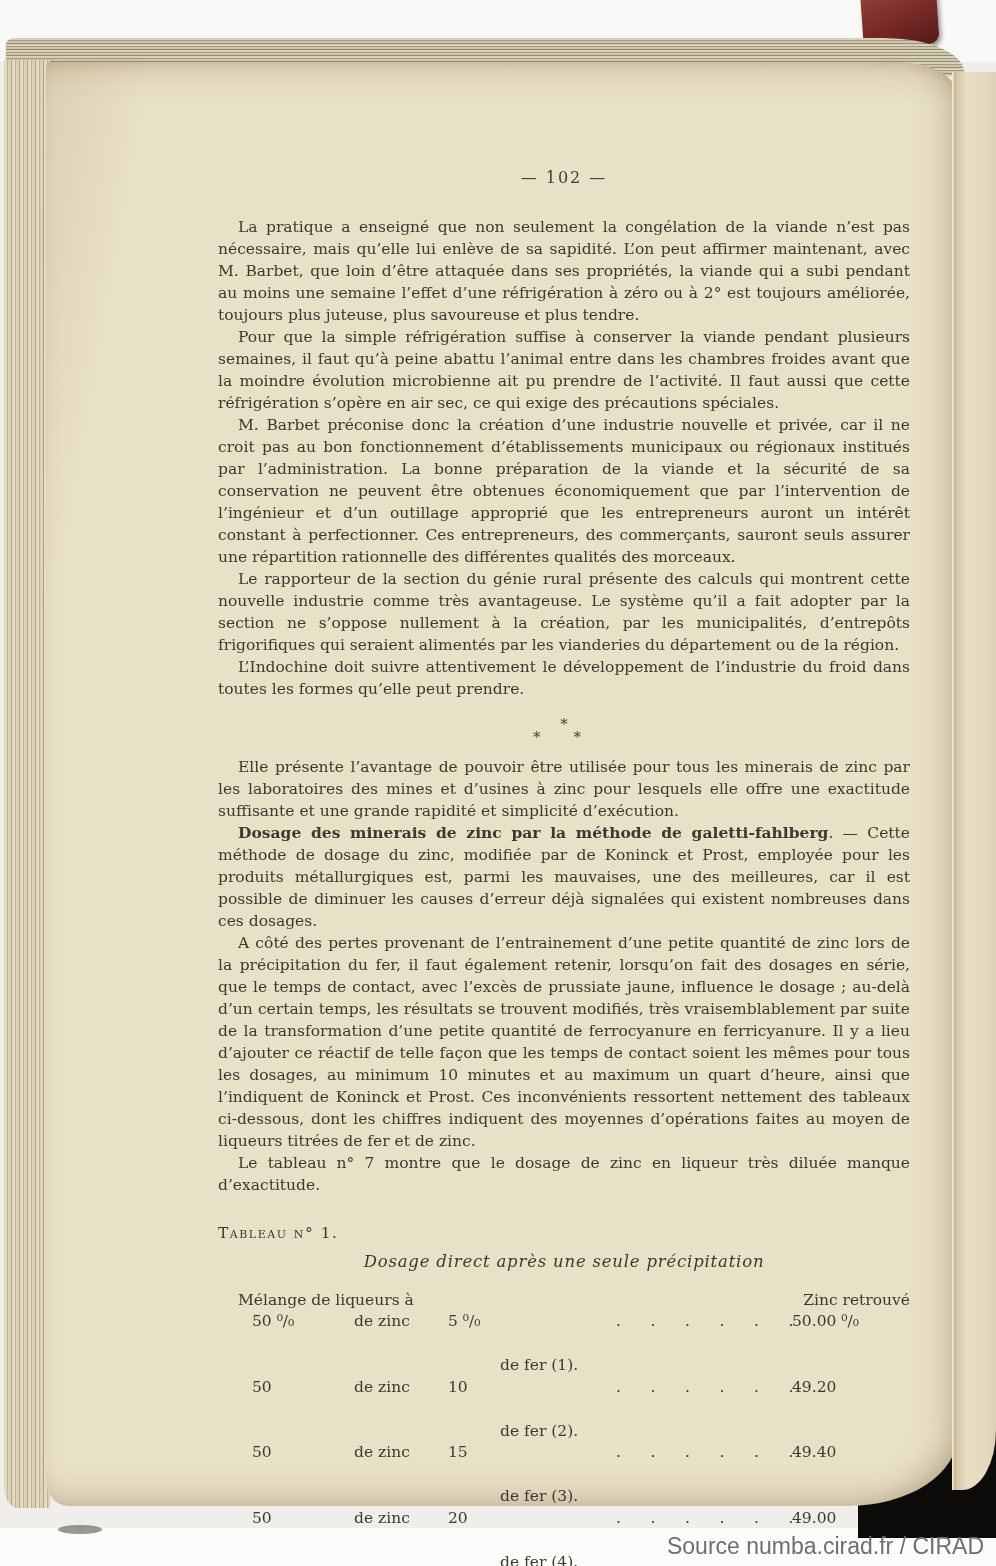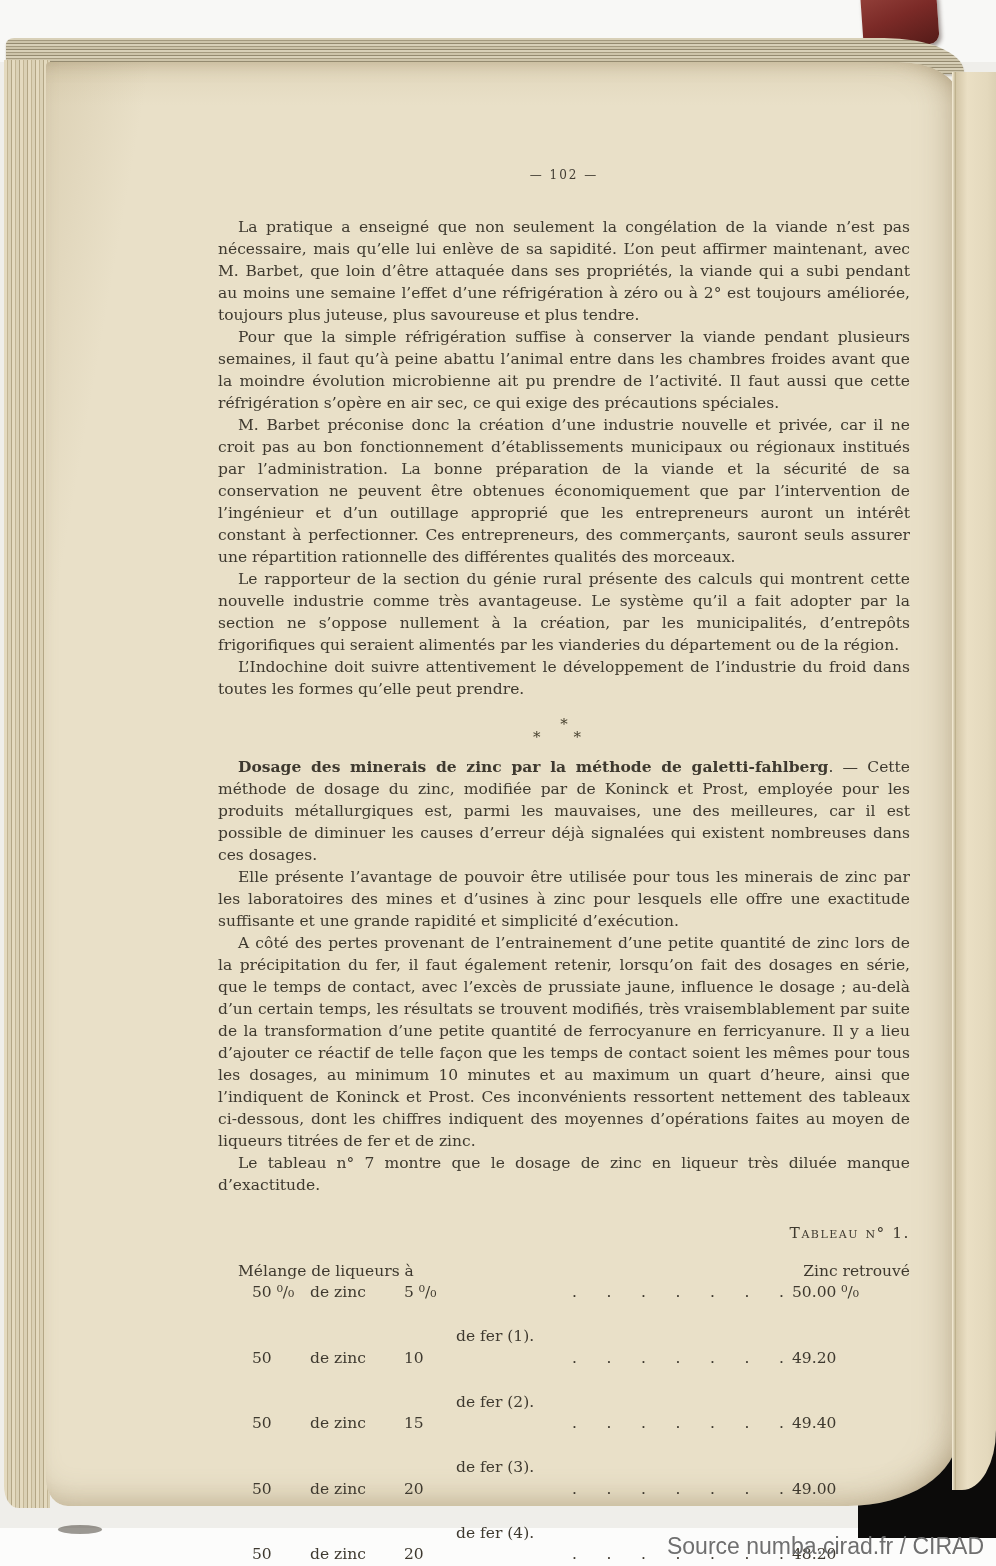--- a/index.html
+++ b/index.html
@@ -60,47 +60,47 @@
     border-bottom-right-radius:34px 60px;
   }
   .page-curl .crease{
     position:absolute;left:0;top:0;width:4px;height:100%;
     background:linear-gradient(to right,#f7efda,#b7a océ);
     background:linear-gradient(to right,#f7efda,#b7a983);
   }
   
   .page-number{
     position:absolute;left:218px;top:168px;width:692px;z-index:5;
-    text-align:center;font-size:12px;letter-spacing:2px;color:#413c33;
+    text-align:center;font-size:16px;letter-spacing:2px;color:#413c33;
   }
   .content{
     position:absolute;left:218px;top:216px;width:692px;z-index:5;
     color:#3e392f;font-size:15.5px;line-height:22px;text-align:justify;
   }
   .content p{margin:0;text-indent:20px;}
   .asterism{
     text-indent:0 !important;text-align:center;margin:18px 0 12px 0 !important;
     line-height:13px;font-size:15px;letter-spacing:0;color:#47412f;
   }
   .asterism .row2{letter-spacing:14px;display:block;}
   .lead-bold{font-weight:bold;}
   
   .tbl{margin-top:26px;}
   .tbl-title{
-    text-align:right;font-variant:small-caps;letter-spacing:1.5px;
+    text-align:left;font-variant:small-caps;letter-spacing:1.5px;
     font-size:15.5px;color:#3e392f;
   }
   .tbl-subtitle{
     text-align:center;font-style:italic;font-size:16.5px;margin-top:7px;
     letter-spacing:.8px;color:#3e392f;
   }
   .tbl-head{display:flex;justify-content:space-between;margin-top:16px;margin-left:20px;}
   .tbl-row{display:flex;padding-left:34px;line-height:21.5px;white-space:nowrap;}
   .c-zincq{width:58px;}
-  .c-zincl{width:94px;}
+  .c-zincl{width:94px;margin-left:44px;}
   .c-ferq{width:52px;}
   .c-ferl{width:110px;margin-top:44px;}
   .c-dots{flex:1;overflow:hidden;white-space:pre;padding:0 6px;}
   .c-val{width:118px;}
   
   .source{
     position:absolute;right:12px;bottom:6px;z-index:6;
     font-family:"Liberation Sans",sans-serif;font-size:23px;color:#6f6f6f;
   }
 </style>
@@ -123,27 +123,28 @@
 
 <div class="content">
   <p>La pratique a enseigné que non seulement la congélation de la viande n’est pas nécessaire, mais qu’elle lui enlève de sa sapidité. L’on peut affirmer maintenant, avec M. Barbet, que loin d’être attaquée dans ses propriétés, la viande qui a subi pendant au moins une semaine l’effet d’une réfrigération à zéro ou à 2° est toujours améliorée, toujours plus juteuse, plus savoureuse et plus tendre.</p>
   <p>Pour que la simple réfrigération suffise à conserver la viande pendant plusieurs semaines, il faut qu’à peine abattu l’animal entre dans les chambres froides avant que la moindre évolution microbienne ait pu prendre de l’activité. Il faut aussi que cette réfrigération s’opère en air sec, ce qui exige des précautions spéciales.</p>
   <p>M. Barbet préconise donc la création d’une industrie nouvelle et privée, car il ne croit pas au bon fonctionnement d’établissements municipaux ou régionaux institués par l’administration. La bonne préparation de la viande et la sécurité de sa conservation ne peuvent être obtenues économiquement que par l’intervention de l’ingénieur et d’un outillage approprié que les entrepreneurs auront un intérêt constant à perfectionner. Ces entrepreneurs, des commerçants, sauront seuls assurer une répartition rationnelle des différentes qualités des morceaux.</p>
   <p>Le rapporteur de la section du génie rural présente des calculs qui montrent cette nouvelle industrie comme très avantageuse. Le système qu’il a fait adopter par la section ne s’oppose nullement à la création, par les municipalités, d’entrepôts frigorifiques qui seraient alimentés par les vianderies du département ou de la région.</p>
   <p>L’Indochine doit suivre attentivement le développement de l’industrie du froid dans toutes les formes qu’elle peut prendre.</p>
 
   <p class="asterism"><span>*</span><span class="row2">* *</span></p>
 
+  <p>Elle présente l’avantage de pouvoir être utilisée pour tous les minerais de zinc par les laboratoires des mines et d’usines à zinc pour lesquels elle offre une exactitude suffisante et une grande rapidité et simplicité d’exécution.</p>
   <p><span class="lead-bold">Dosage des minerais de zinc par la méthode de galetti-fahlberg</span><span>. — </span><span>Cette méthode de dosage du zinc, modifiée par de Koninck et Prost, employée pour les produits métallurgiques est, parmi les mauvaises, une des meilleures, car il est possible de diminuer les causes d’erreur déjà signalées qui existent nombreuses dans ces dosages.</span></p>
-  <p>Elle présente l’avantage de pouvoir être utilisée pour tous les minerais de zinc par les laboratoires des mines et d’usines à zinc pour lesquels elle offre une exactitude suffisante et une grande rapidité et simplicité d’exécution.</p>
   <p>A côté des pertes provenant de l’entrainement d’une petite quantité de zinc lors de la précipitation du fer, il faut également retenir, lorsqu’on fait des dosages en série, que le temps de contact, avec l’excès de prussiate jaune, influence le dosage ; au-delà d’un certain temps, les résultats se trouvent modifiés, très vraisemblablement par suite de la transformation d’une petite quantité de ferrocyanure en ferricyanure. Il y a lieu d’ajouter ce réactif de telle façon que les temps de contact soient les mêmes pour tous les dosages, au minimum 10 minutes et au maximum un quart d’heure, ainsi que l’indiquent de Koninck et Prost. Ces inconvénients ressortent nettement des tableaux ci-dessous, dont les chiffres indiquent des moyennes d’opérations faites au moyen de liqueurs titrées de fer et de zinc.</p>
   <p>Le tableau n° 7 montre que le dosage de zinc en liqueur très diluée manque d’exactitude.</p>
 
   <div class="tbl">
     <div class="tbl-title">Tableau n° 1.</div>
+    <div class="tbl-subtitle">Dosage direct après une seule précipitation</div>
     <div class="tbl-head">
       <span>Mélange de liqueurs à</span>
       <span>Zinc retrouvé</span>
     </div>
 
     <div class="tbl-row">
       <span class="c-zincq">50 ⁰/₀</span>
       <span class="c-zincl">de zinc</span>
       <span class="c-ferq">5 ⁰/₀</span>
       <span class="c-ferl">de fer (1).</span>

